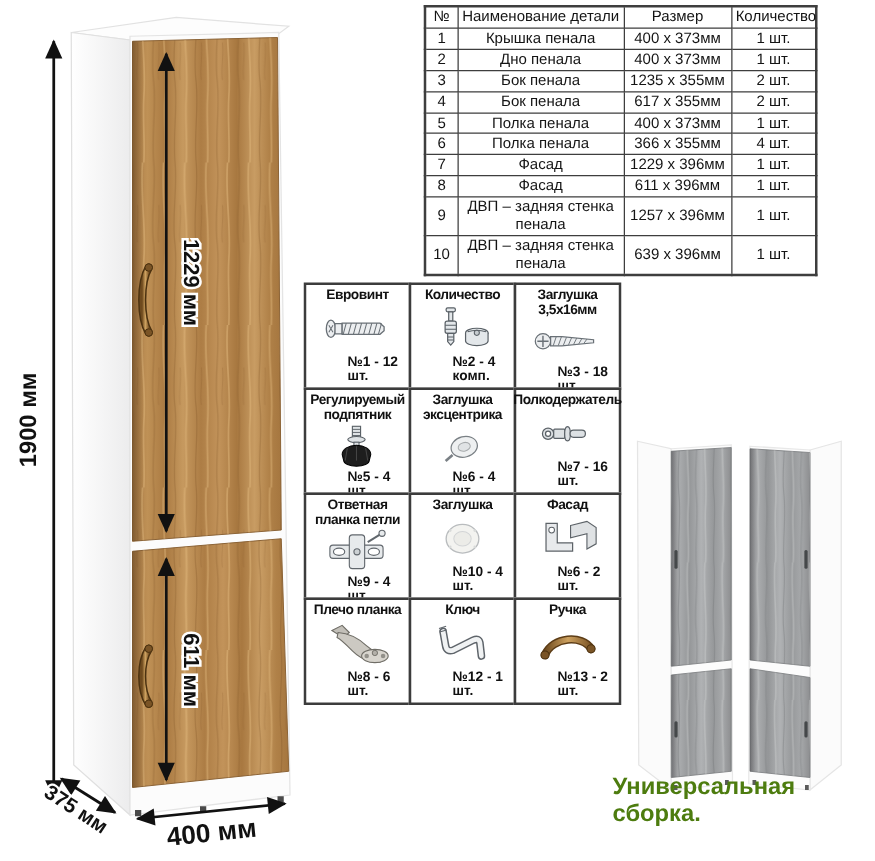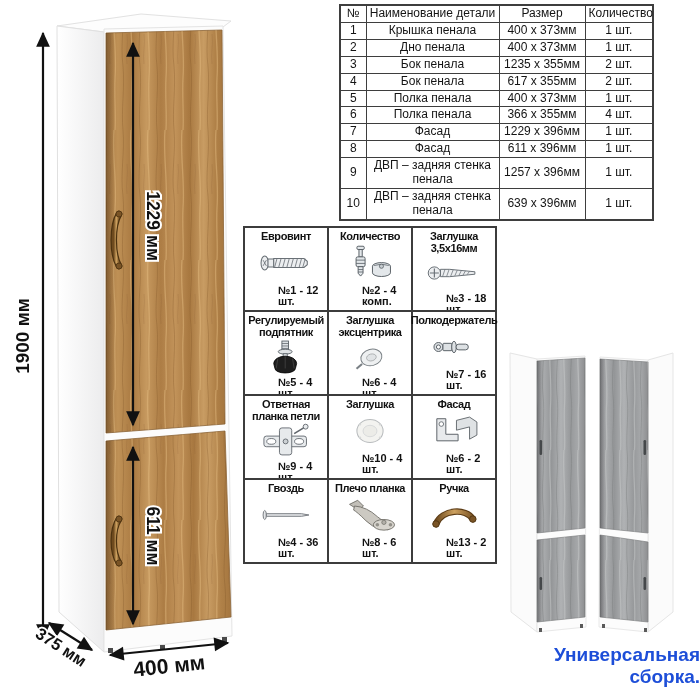--- a/index.html
+++ b/index.html
@@ -24,22 +24,22 @@
     padding: 2px 1px 1px; }
   .hw-title { font-size: 11px; font-weight: 700; line-height: 1.12;
     text-align: center; letter-spacing: -0.4px; color: #111; }
   .hw-icon { flex: 1; width: 100%; display: flex; align-items: center; justify-content: center; }
   .hw-svg { width: 70px; height: 36px; }
   .hw-count { font-size: 11px; font-weight: 700; line-height: 1; padding: 2px 0 2px; color: #111; margin-left: 32px; }
 
   
   .main-drawing { position: absolute; left: 0; top: 0; }
   .assembly-view { position: absolute; left: 498px; top: 340px; }
-  .assembly-caption { position: absolute; left: 490px; top: 644px; width: 210px;
-    text-align: right; font-size: 19px; font-weight: 700; color: #1d4ed8; }
+  .assembly-caption { position: absolute; left: 490px; top: 619px; width: 210px;
+    text-align: left; font-size: 19px; font-weight: 700; color: #4d7c0f; }
 
   svg text.dim { font-family: "Liberation Sans", "DejaVu Sans", sans-serif;
     font-weight: 700; fill: #111; }
 </style>
 </head>
 <body>
 
 <div class="stage">
 
   <svg width="0" height="0" style="position:absolute" aria-hidden="true">
@@ -410,36 +410,36 @@
     <div class="hw-cell">
       <div class="hw-title">Фасад</div>
       <div class="hw-icon">
           <svg class="hw-svg" viewBox="0 0 70 44">
             <use href="#sym-corner-bracket"></use>
           </svg>
         </div>
       <div class="hw-count">№6 - 2 шт.</div>
     </div>
     <div class="hw-cell">
-      <div class="hw-title">Гвоздь</div>
-      <div class="hw-icon">
-          <svg class="hw-svg" viewBox="0 0 70 44">
-            <use href="#sym-nail"></use>
-          </svg>
-        </div>
-      <div class="hw-count">№4 - 36 шт.</div>
-    </div>
-    <div class="hw-cell">
       <div class="hw-title">Плечо планка</div>
       <div class="hw-icon">
           <svg class="hw-svg" viewBox="0 0 70 44">
             <use href="#sym-hinge-arm"></use>
           </svg>
         </div>
       <div class="hw-count">№8 - 6 шт.</div>
+    </div>
+    <div class="hw-cell">
+      <div class="hw-title">Ключ</div>
+      <div class="hw-icon">
+          <svg class="hw-svg" viewBox="0 0 70 44">
+            <use href="#sym-key"></use>
+          </svg>
+        </div>
+      <div class="hw-count">№12 - 1 шт.</div>
     </div>
     <div class="hw-cell">
       <div class="hw-title">Ручка</div>
       <div class="hw-icon">
           <svg class="hw-svg" viewBox="0 0 70 44">
             <use href="#sym-handle"></use>
           </svg>
         </div>
       <div class="hw-count">№13 - 2 шт.</div>
     </div>

